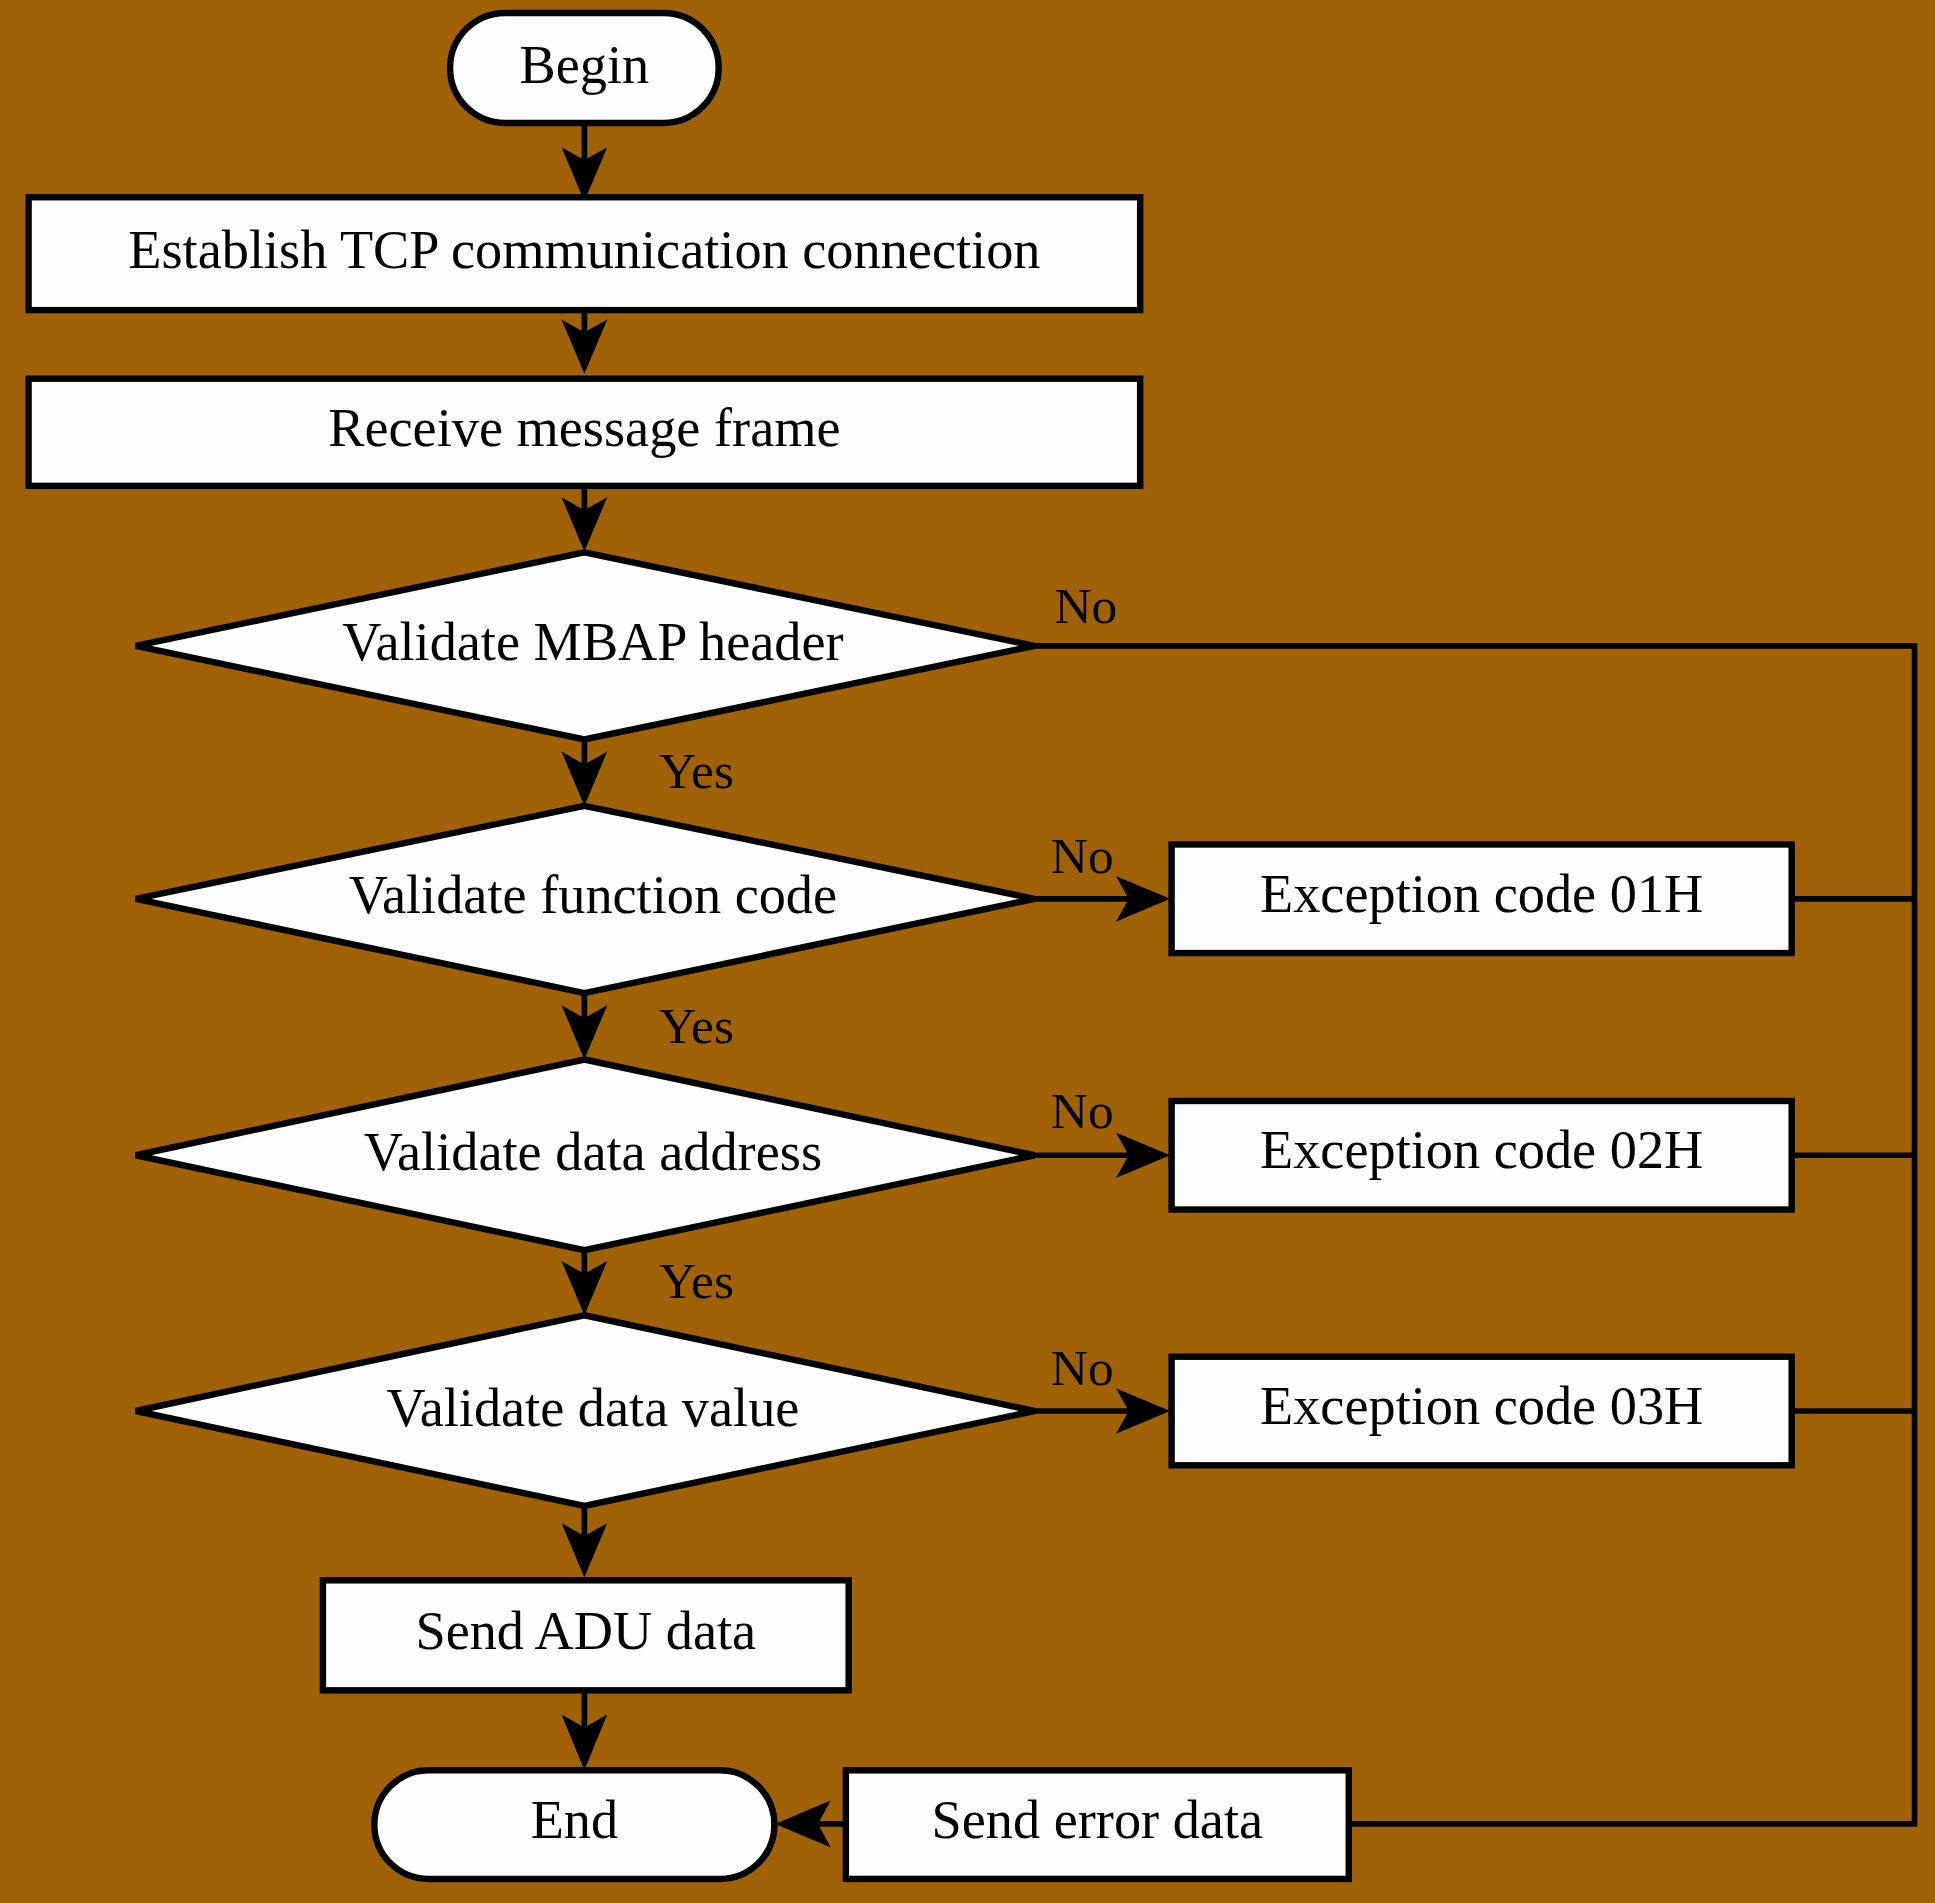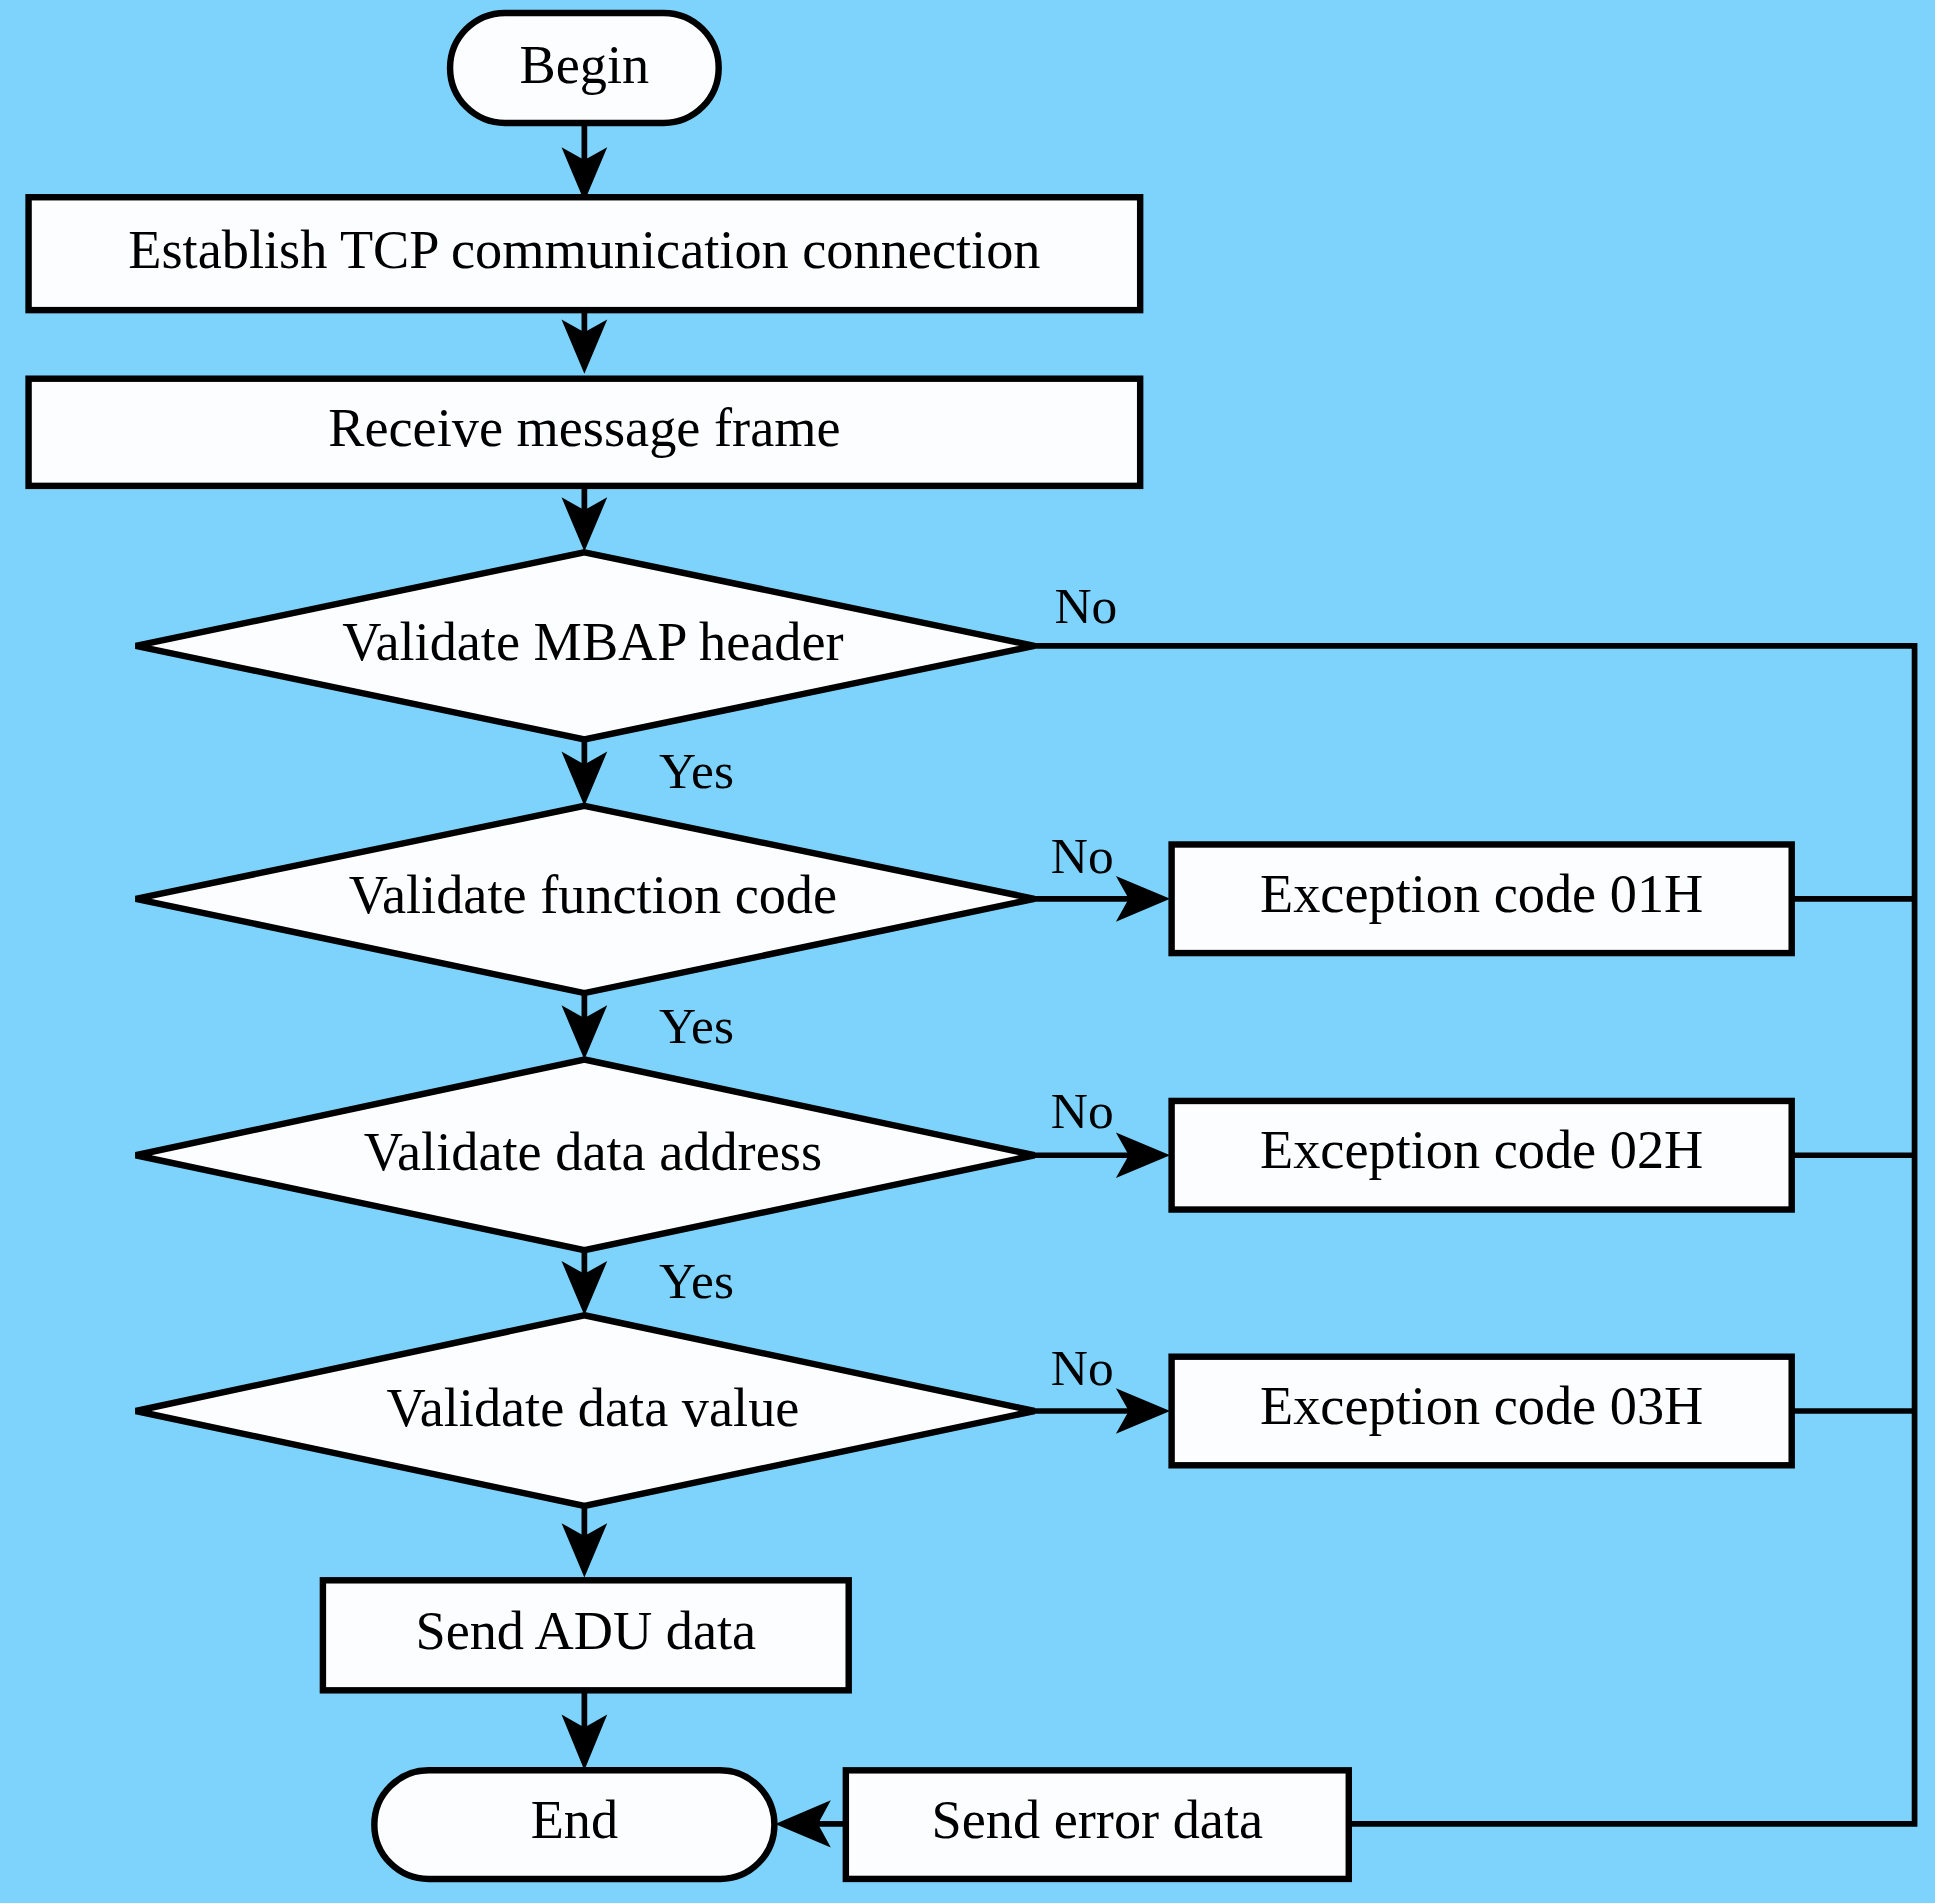--- a/index.html
+++ b/index.html
@@ -11,21 +11,21 @@
   body {
     width: 1936px;
     height: 1904px;
     font-family: "Liberation Serif", "DejaVu Serif", serif;
     overflow: hidden;
   }
   #flow-root {
     position: relative;
     width: 1936px;
     height: 1904px;
-    background: #7dd3fc;
+    background: #a16207;
   }
   svg#flow-svg {
     position: absolute;
     top: 0;
     left: 0;
     width: 1936px;
     height: 1904px;
     display: block;
   }
   .node-shape {

